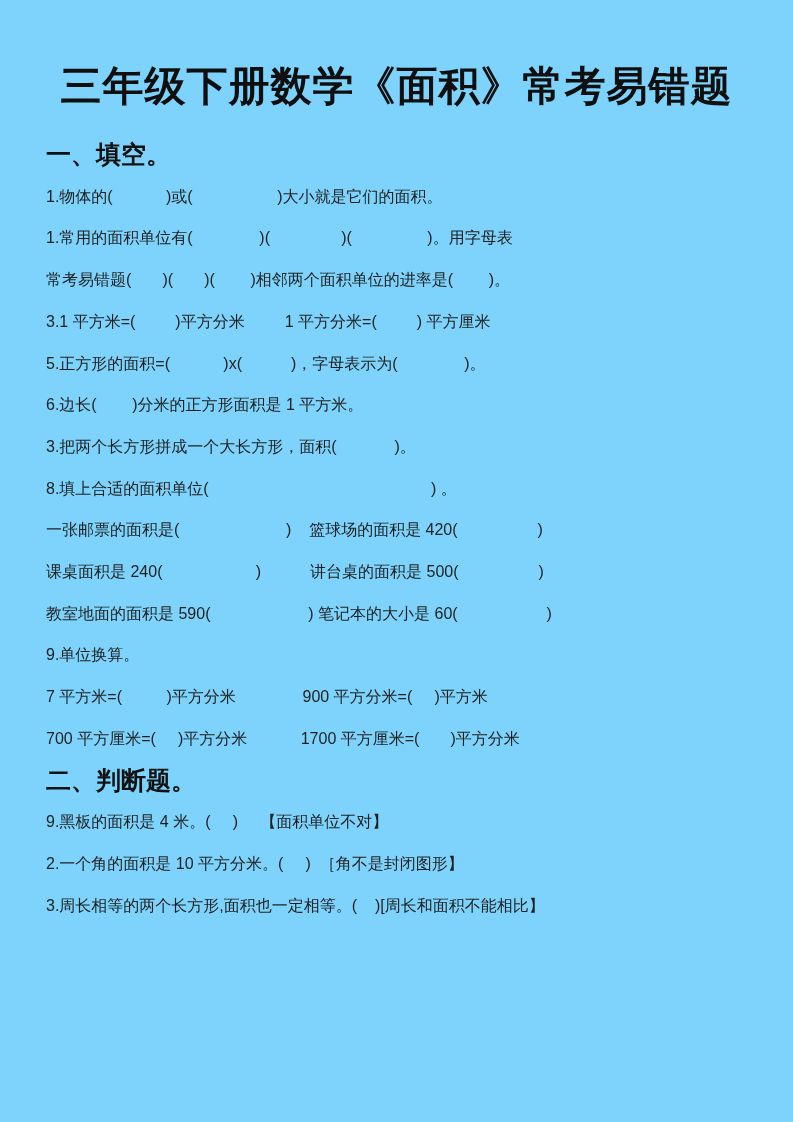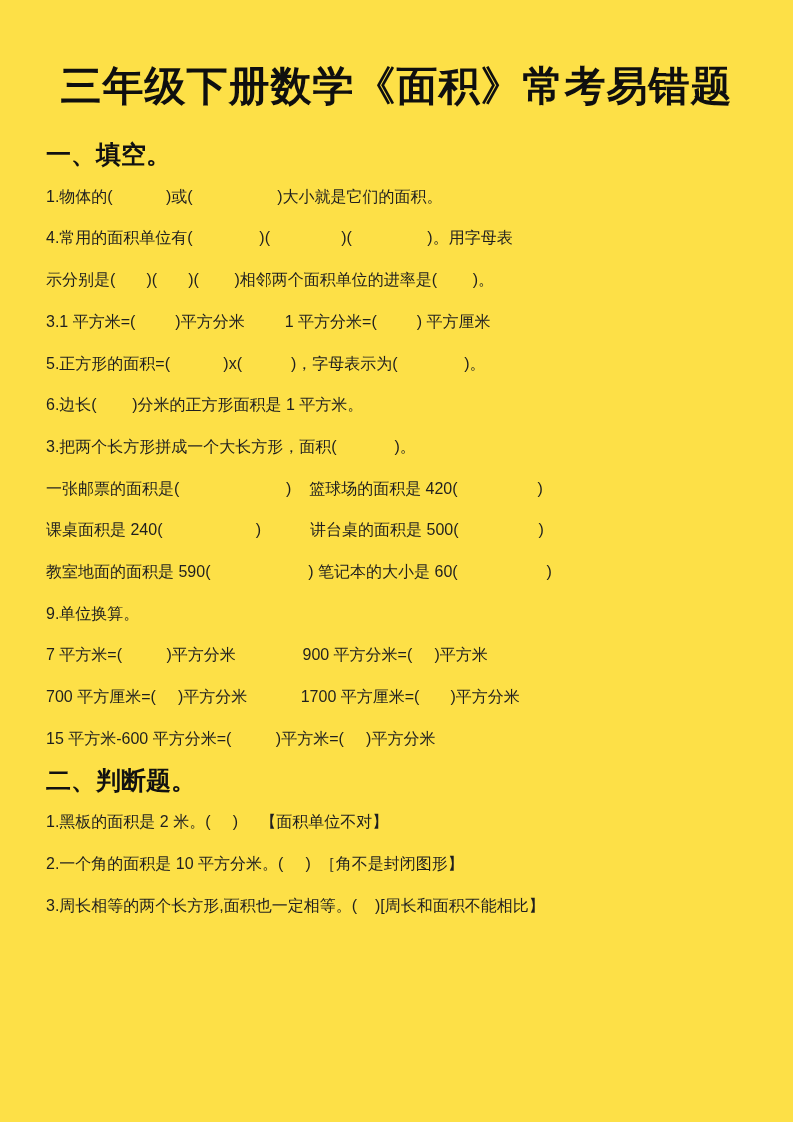--- a/index.html
+++ b/index.html
@@ -10,21 +10,21 @@
   body {
     width: 793px;
     height: 1122px;
     font-family: "Liberation Sans", sans-serif;
     color: #1f1f1f;
     overflow: hidden;
   }
   .sheet {
     width: 793px;
     height: 1122px;
-    background: #fde047;
+    background: #7dd3fc;
     box-sizing: border-box;
   }
   .title {
     margin: 0;
     padding-top: 62px;
     text-align: center;
     font-size: 41px;
     line-height: 48px;
     font-weight: 900;
     color: #0f0f0f;
@@ -50,34 +50,34 @@
 </head>
 <body>
 
 <div class="sheet">
   <h1 class="title">三年级下册数学《面积》常考易错题</h1>
 
   <div class="content">
     <div class="row heading">一、填空。</div>
 
     <div class="row">1.物体的(            )或(                   )大小就是它们的面积。</div>
-    <div class="row">4.常用的面积单位有(               )(                )(                 )。用字母表</div>
-    <div class="row">示分别是(       )(       )(        )相邻两个面积单位的进率是(        )。</div>
+    <div class="row">1.常用的面积单位有(               )(                )(                 )。用字母表</div>
+    <div class="row">常考易错题(       )(       )(        )相邻两个面积单位的进率是(        )。</div>
     <div class="row">3.1 平方米=(         )平方分米         1 平方分米=(         ) 平方厘米</div>
     <div class="row">5.正方形的面积=(            )x(           )，字母表示为(               )。</div>
     <div class="row">6.边长(        )分米的正方形面积是 1 平方米。</div>
     <div class="row">3.把两个长方形拼成一个大长方形，面积(             )。</div>
+    <div class="row">8.填上合适的面积单位(                                                  ) 。</div>
     <div class="row">一张邮票的面积是(                        )    篮球场的面积是 420(                  )</div>
     <div class="row">课桌面积是 240(                     )           讲台桌的面积是 500(                  )</div>
     <div class="row">教室地面的面积是 590(                      ) 笔记本的大小是 60(                    )</div>
     <div class="row">9.单位换算。</div>
     <div class="row">7 平方米=(          )平方分米               900 平方分米=(     )平方米</div>
     <div class="row">700 平方厘米=(     )平方分米            1700 平方厘米=(       )平方分米</div>
-    <div class="row">15 平方米-600 平方分米=(          )平方米=(     )平方分米</div>
 
     <div class="row heading">二、判断题。</div>
 
-    <div class="row">1.黑板的面积是 2 米。(     )     【面积单位不对】</div>
+    <div class="row">9.黑板的面积是 4 米。(     )     【面积单位不对】</div>
     <div class="row">2.一个角的面积是 10 平方分米。(     )  ［角不是封闭图形】</div>
     <div class="row">3.周长相等的两个长方形,面积也一定相等。(    )[周长和面积不能相比】</div>
 
   </div>
 </div>
 
 </body></html>

